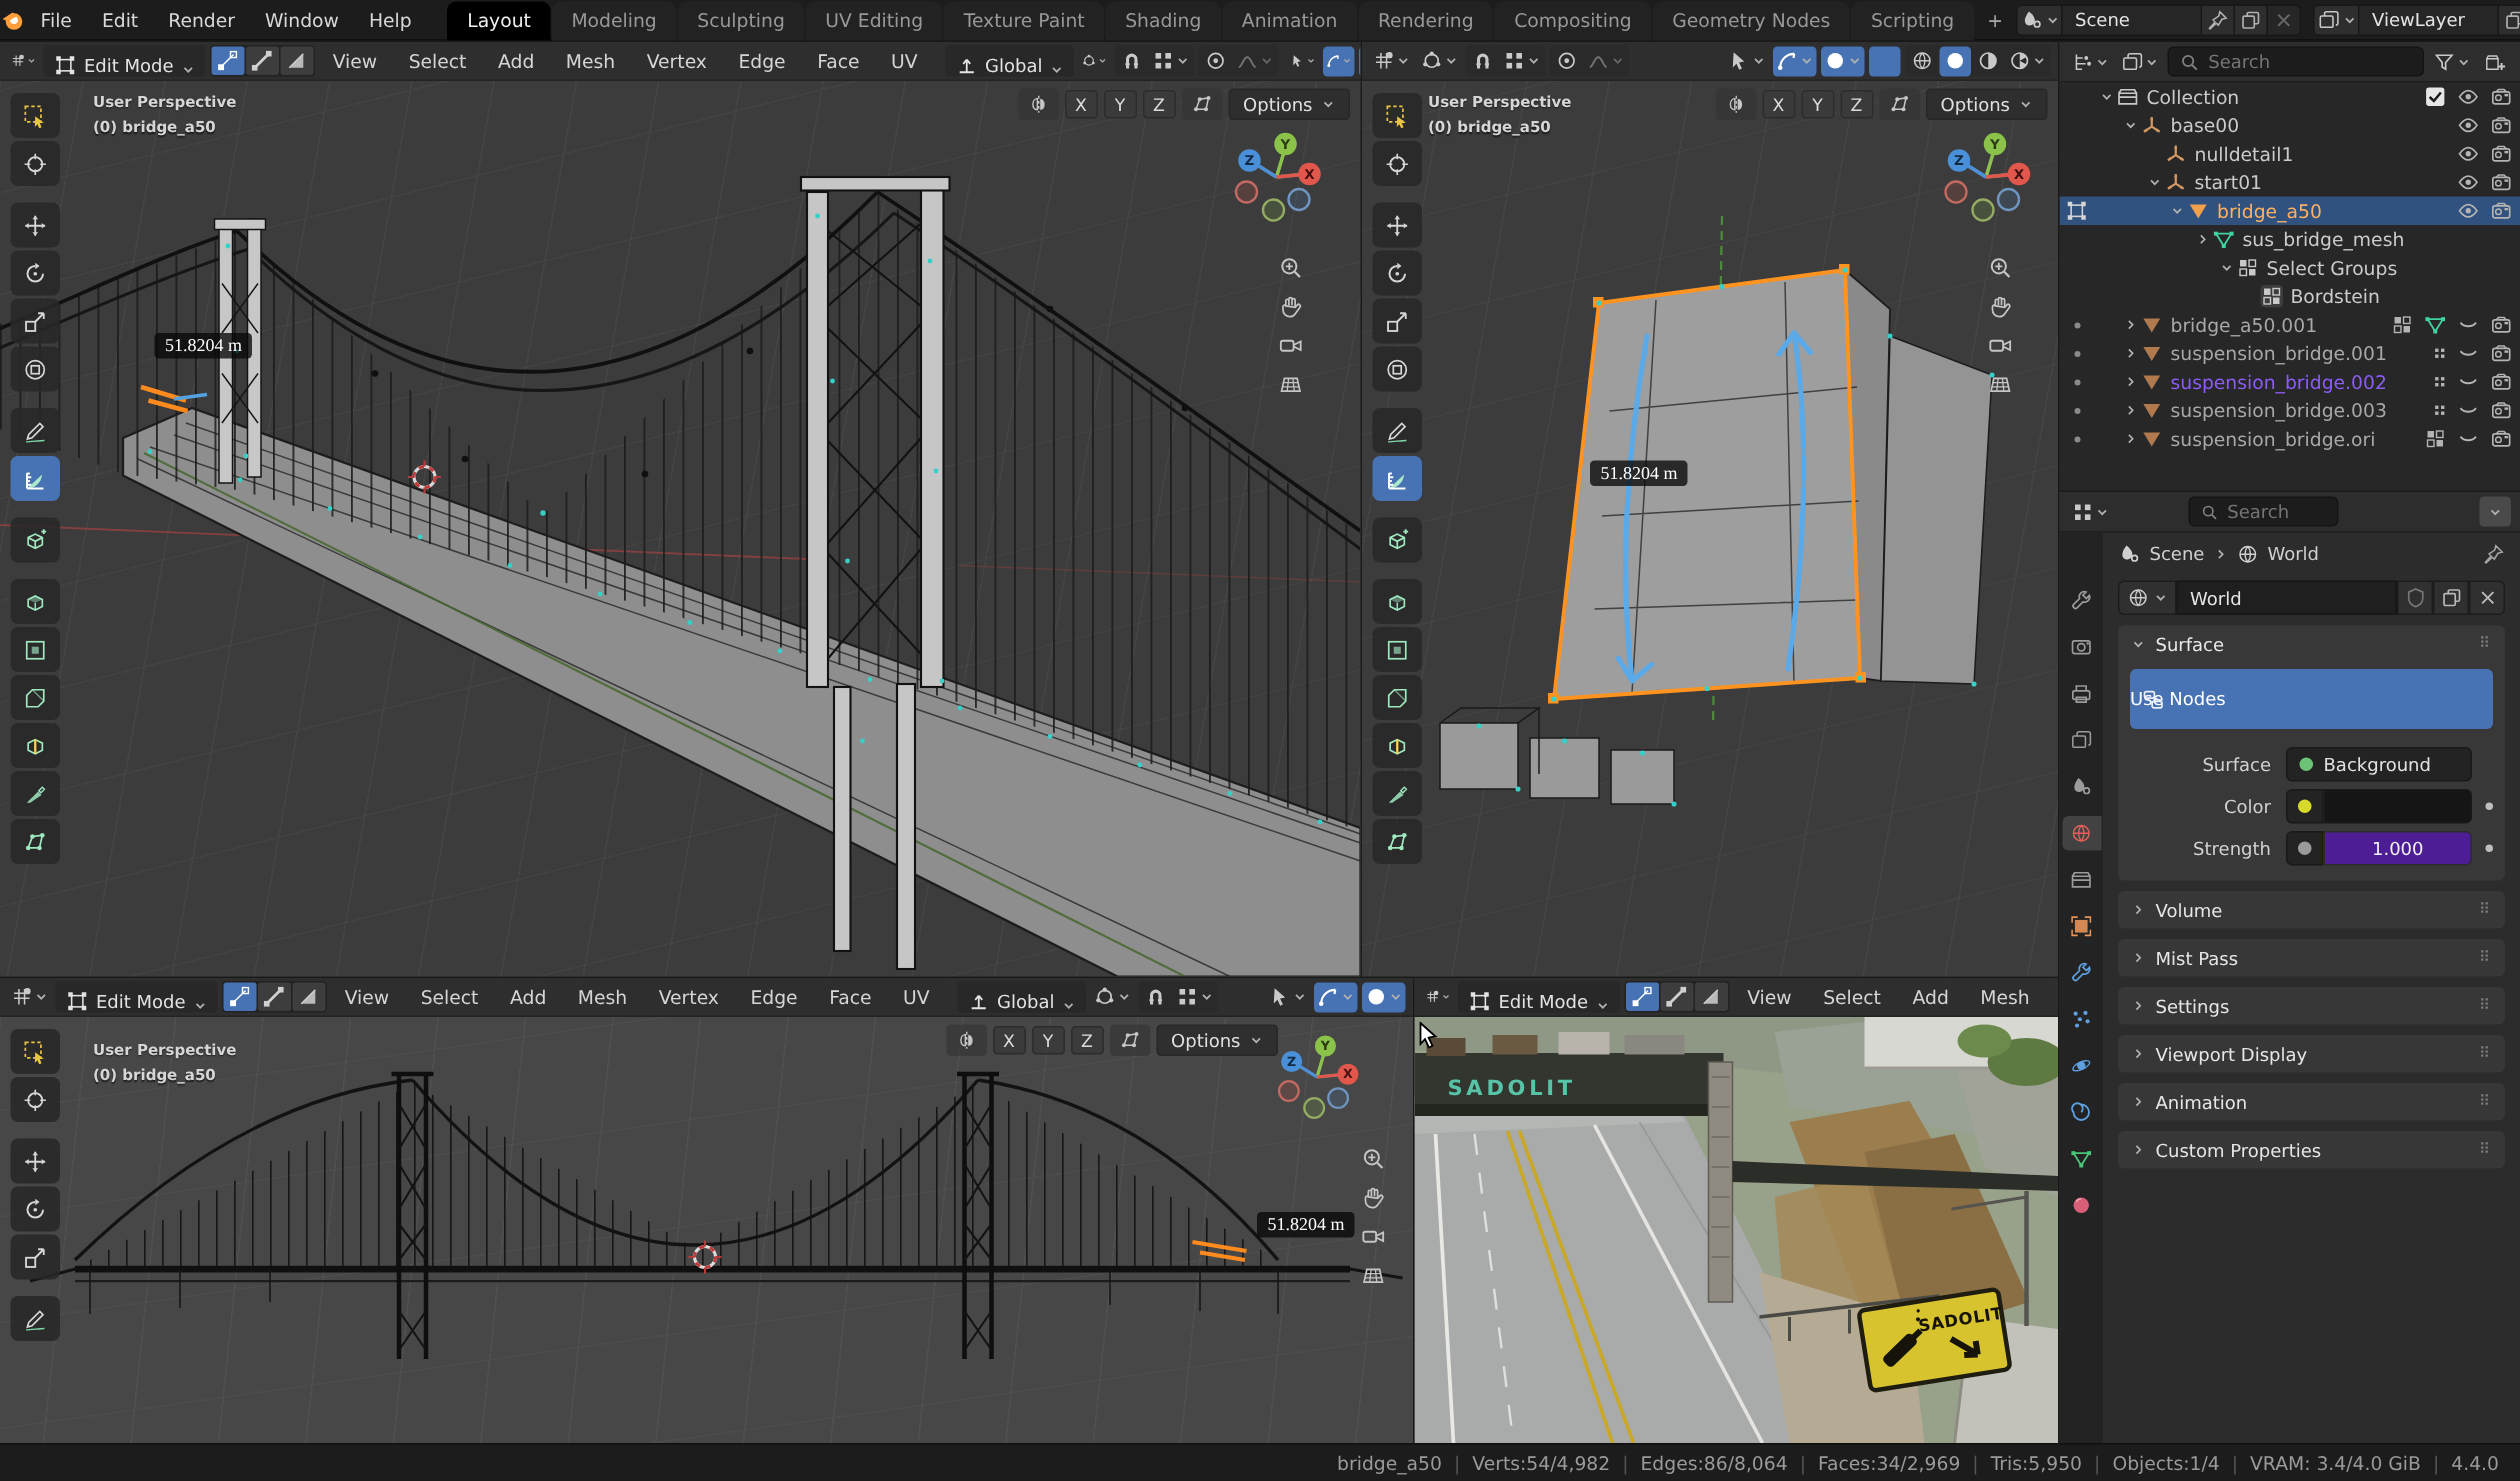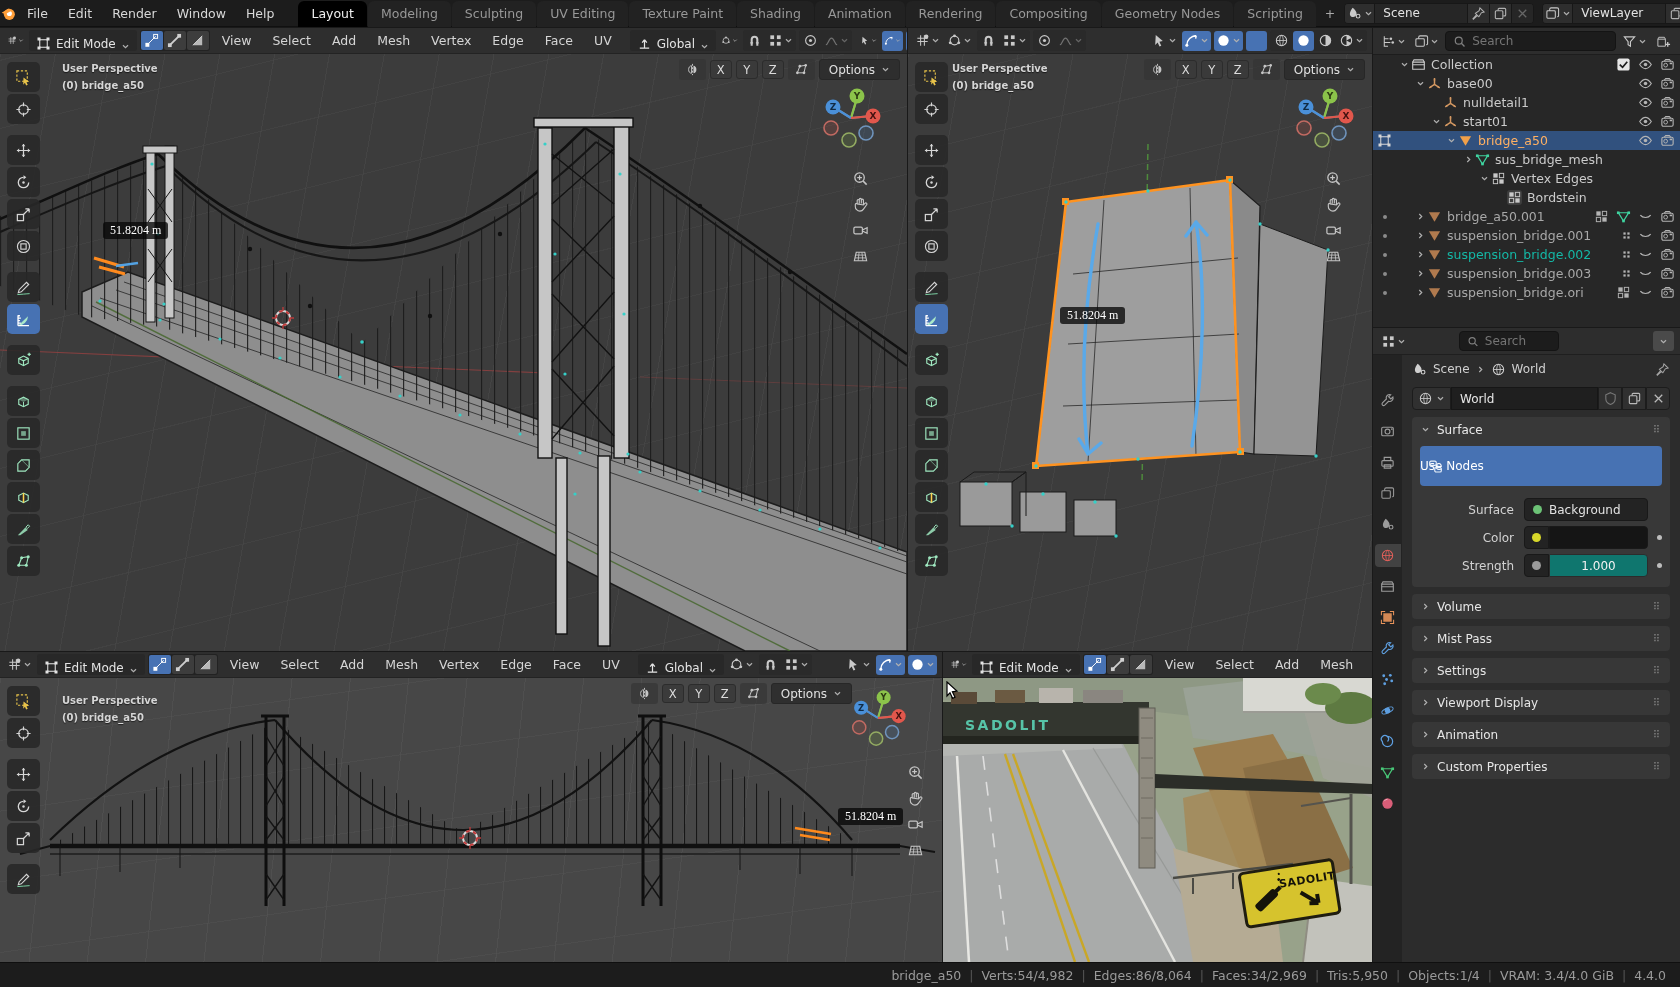--- a/index.html
+++ b/index.html
@@ -86,21 +86,21 @@
 .panelh .dots{margin-left:auto;color:#808080;font-size:10px;letter-spacing:1px}
 .panelbody{padding:4px 8px 10px;display:flex;flex-direction:column;gap:5px}
 .usenodes{height:40px;background:#4772b3;border-radius:4px;display:flex;align-items:center;color:#fff;position:relative;justify-content:flex-start;gap:8px}
 .usenodes .nic{position:absolute;left:8px;color:#eaf1fa}
 .prow{display:flex;align-items:center;height:23px;gap:0}
 .plab{width:104px;text-align:right;padding-right:10px;color:#d2d2d2;flex:none;white-space:nowrap}
 .pfield{flex:1;background:#232323;border:1px solid #191919;border-radius:4px;height:23px;display:flex;align-items:center;gap:7px;padding:0 8px;color:#e2e2e2}
 .sockbtn{width:25px;height:23px;background:#232323;border:1px solid #191919;border-radius:4px 0 0 4px;display:flex;align-items:center;justify-content:center;flex:none}
 .sock{width:9px;height:9px;border-radius:50%}
 .colorstrip{flex:1;height:23px;background:#151515;border:1px solid #191919;border-radius:0 4px 4px 0}
-.slider{flex:1;height:23px;background:#0f766e;border:1px solid #2c2c2c;border-radius:0 4px 4px 0;display:flex;align-items:center;justify-content:center;color:#f2f2f2}
+.slider{flex:1;height:23px;background:#4c1d95;border:1px solid #2c2c2c;border-radius:0 4px 4px 0;display:flex;align-items:center;justify-content:center;color:#f2f2f2}
 .keydotcol{width:14px;display:flex;justify-content:flex-end;flex:none}
 .keydot{width:5px;height:5px;border-radius:50%;background:#bdbdbd}
 .cpanel{background:#373737;border-radius:4px;height:25px;display:flex;align-items:center;gap:7px;padding:0 9px;color:#e6e6e6}
 .cpanel .dots{margin-left:auto;color:#7e7e7e;font-size:10px;letter-spacing:1px}
 
 .status{position:absolute;left:0;right:0;bottom:0;height:25px;background:#1c1c1c;border-top:1px solid #0f0f0f;display:flex;align-items:center;justify-content:flex-end;padding:0 14px;color:#9a9a9a;font-size:12.5px;z-index:20}
 .sbi+.sbi::before{content:"|";color:#555;padding:0 8px}
 
 .mcur{position:absolute;z-index:30}
 </style>
@@ -1568,21 +1568,21 @@
       <span class="disc">
           <svg class="chv">
             <use href="#s-chev"></use>
           </svg>
         </span>
       <span class="oic">
           <svg class="ic" style="color:#c9c9c9">
             <use href="#s-vg"></use>
           </svg>
         </span>
-      <span class="lab">Vertex Edges</span>
+      <span class="lab">Select Groups</span>
     </div>
     <div class="olrow" style="padding-left:134px">
       <span class="oic">
           <svg class="ic" style="color:#c9c9c9;background:#3d3d3d;border-radius:3px">
             <use href="#s-vg"></use>
           </svg>
         </span>
       <span class="lab">Bordstein</span>
     </div>
     <div class="olrow" style="padding-left:10px">
@@ -1660,21 +1660,21 @@
       <span class="disc">
           <svg class="chv">
             <use href="#s-arr"></use>
           </svg>
         </span>
       <span class="oic">
           <svg class="ic" style="color:#b07a4e">
             <use href="#s-trF"></use>
           </svg>
         </span>
-      <span class="lab" style="color:#14b8a6">suspension_bridge.002</span>
+      <span class="lab" style="color:#8b5cf6">suspension_bridge.002</span>
       <span class="rspace">
         <span class="ric">
             <svg class="ic" style="width:9px">
               <use href="#s-d4"></use>
             </svg>
           </span>
         <span class="ric">
             <svg class="ic">
               <use href="#s-eyc"></use>
             </svg>

